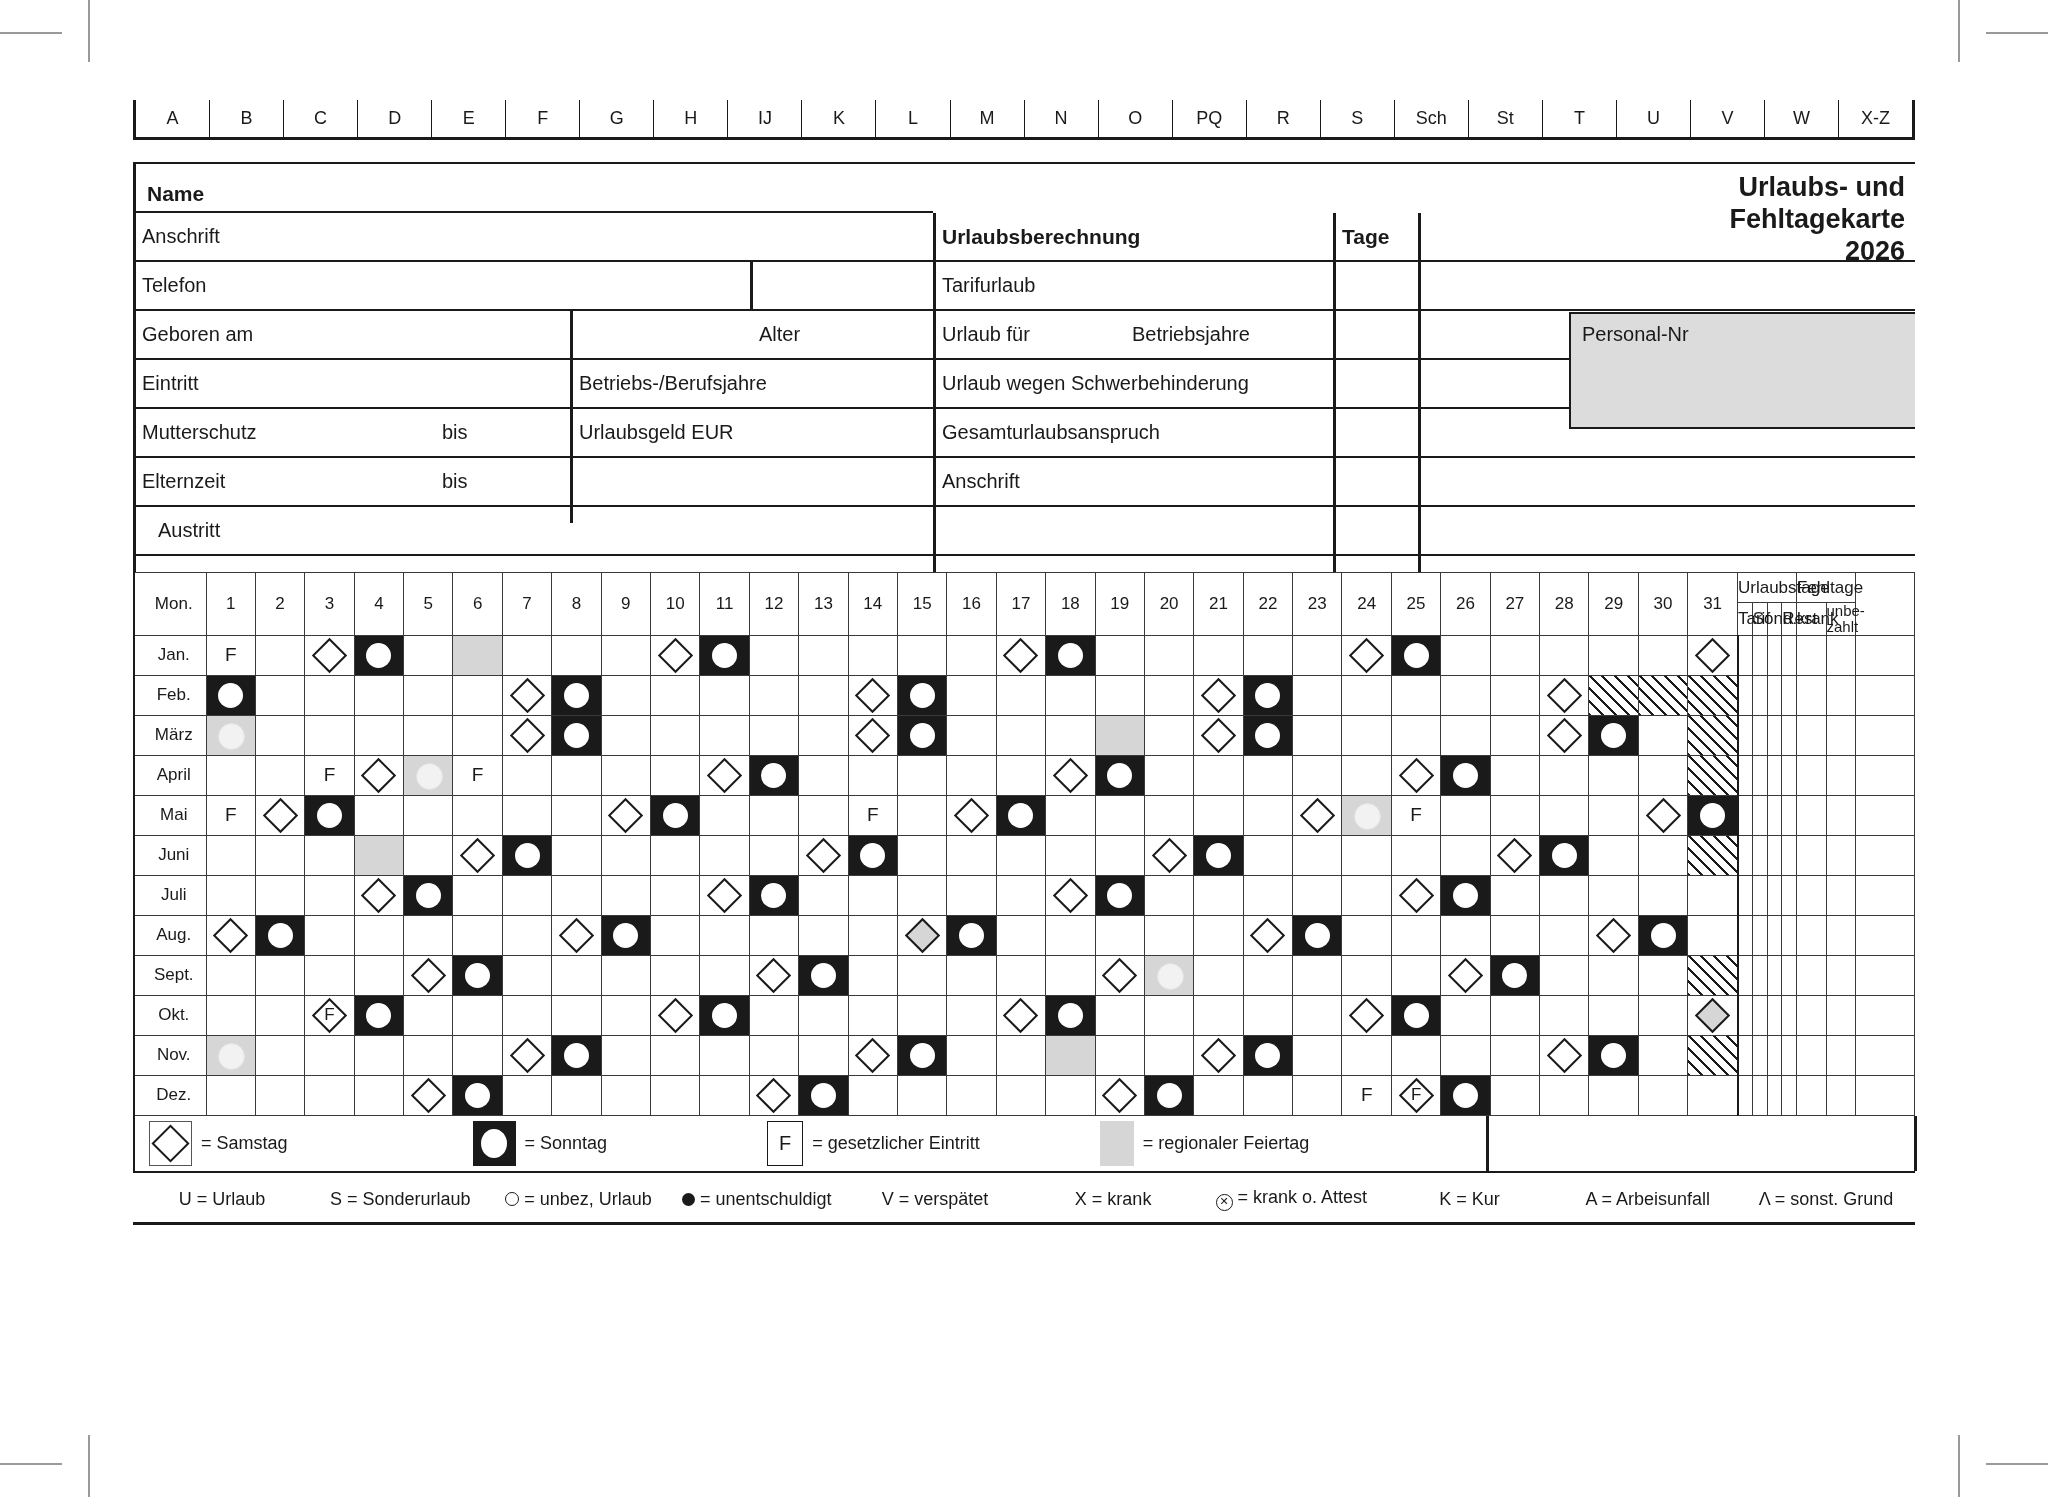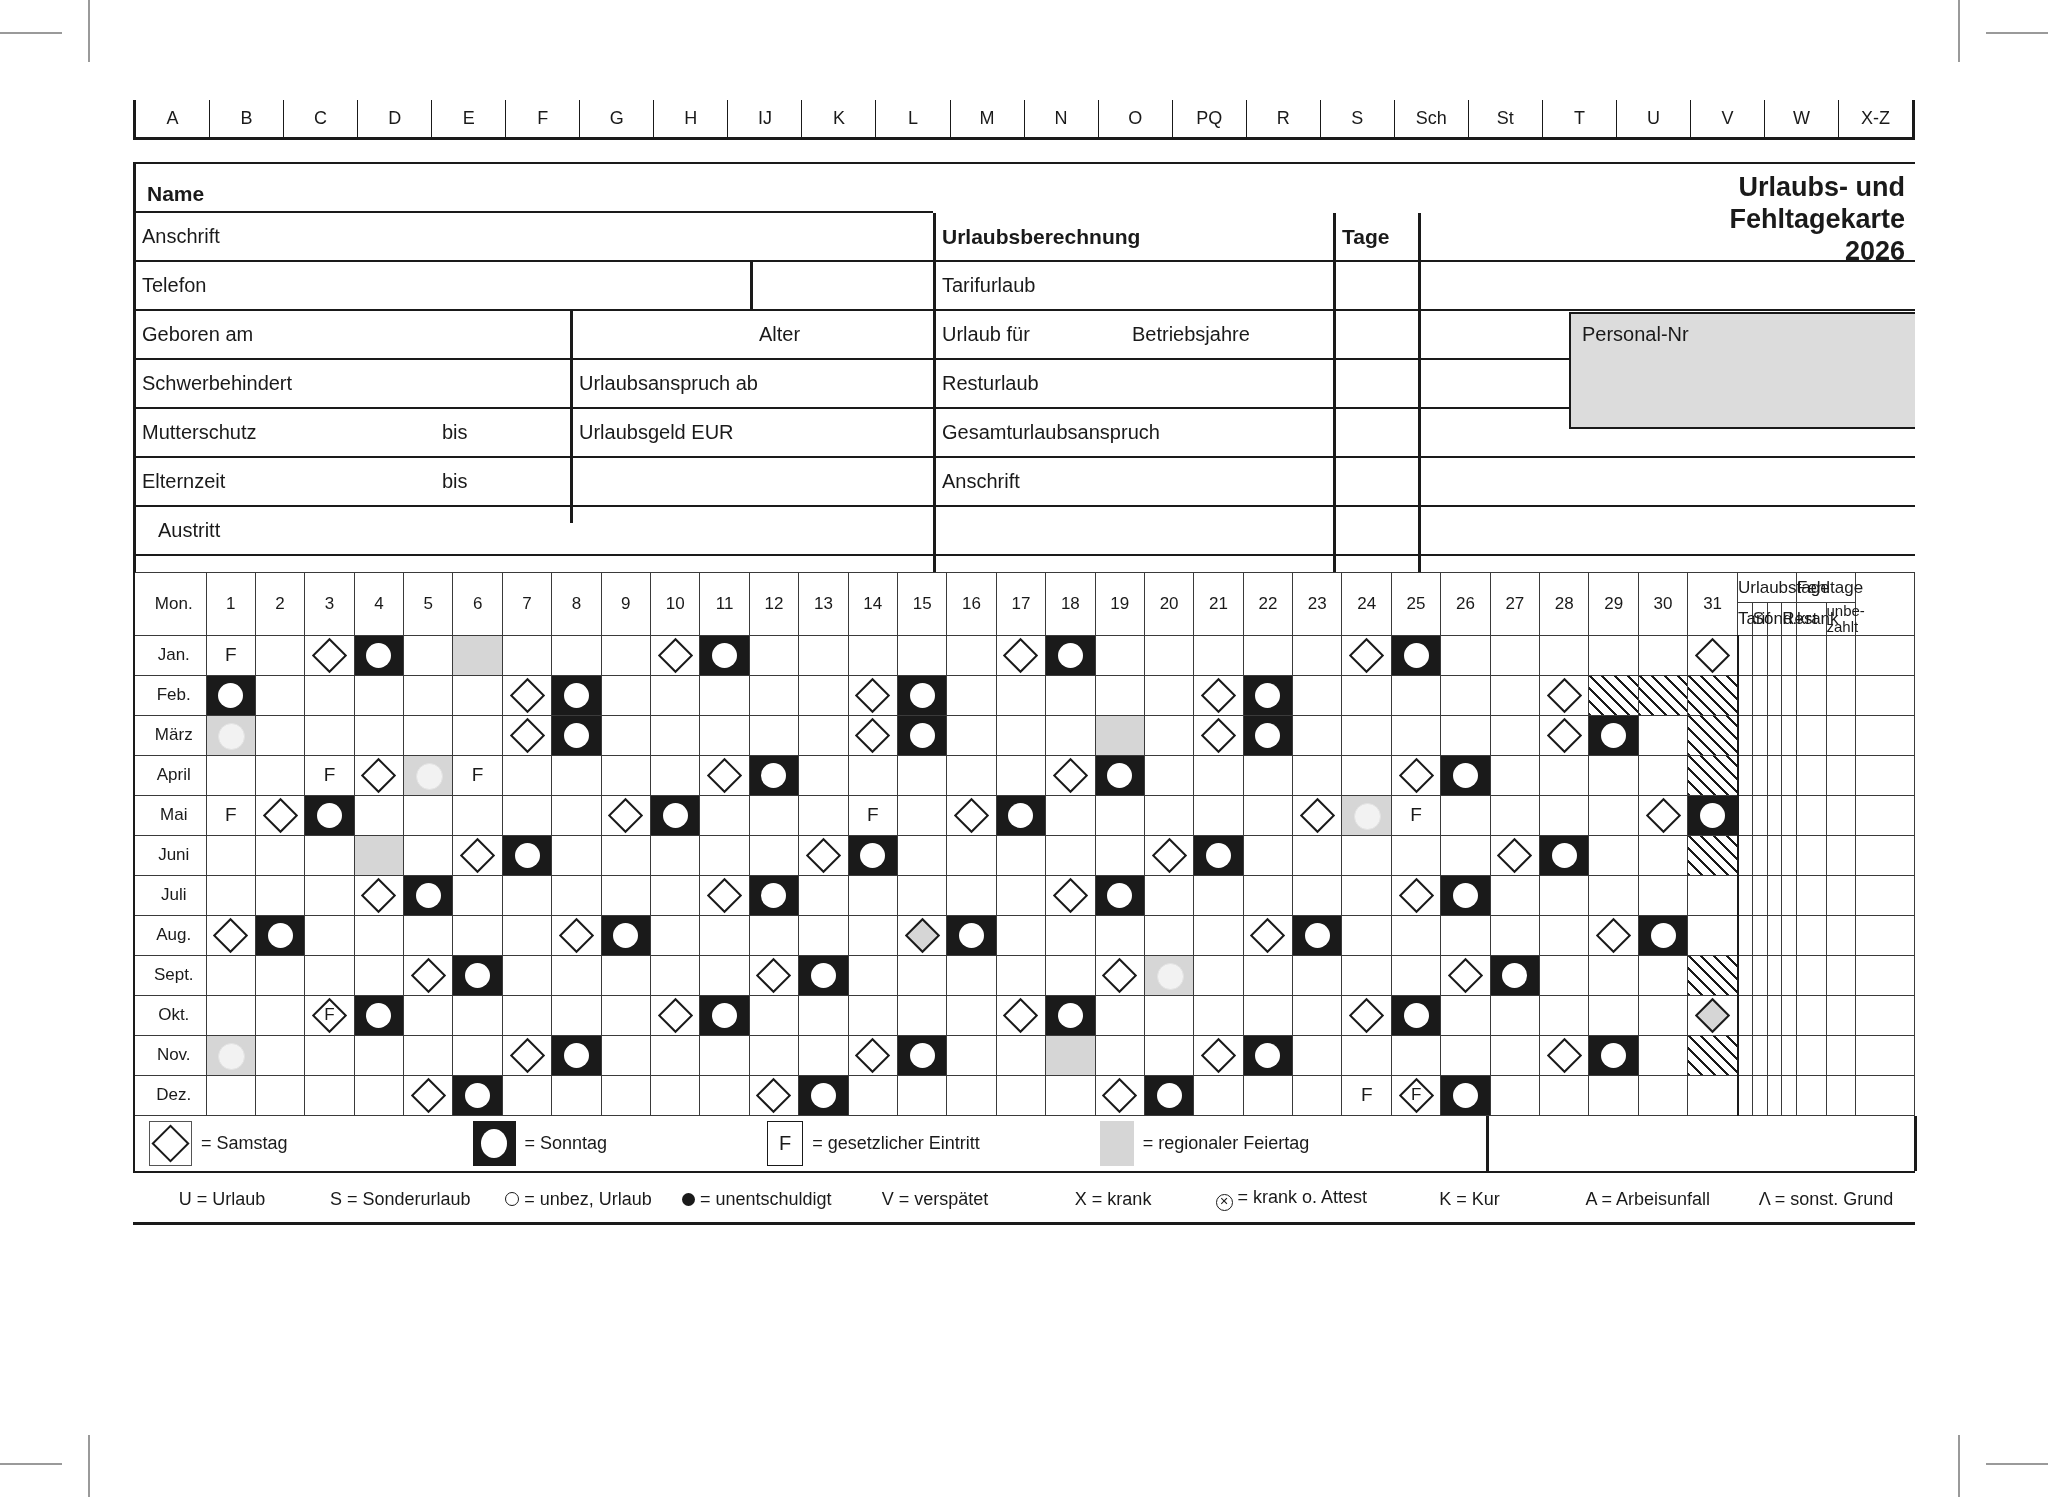--- a/index.html
+++ b/index.html
@@ -305,26 +305,26 @@
       <div class="cell" style="left:800px;">Tarifurlaub</div>
     </div>
 
     <div class="frow">
       <div class="cell" style="left:0;">Geboren am</div>
       <div class="cell" style="left:617px;">Alter</div>
       <div class="cell" style="left:800px;">Urlaub für</div>
       <div class="cell" style="left:990px;">Betriebsjahre</div>
     </div>
 
-
     <div class="frow">
-      <div class="cell" style="left:0;">Schwerbehindert</div>
-      <div class="cell" style="left:437px;">Urlaubsanspruch ab</div>
-      <div class="cell" style="left:800px;">Resturlaub</div>
-    </div>
+      <div class="cell" style="left:0;">Eintritt</div>
+      <div class="cell" style="left:437px;">Betriebs-/Berufsjahre</div>
+      <div class="cell" style="left:800px;">Urlaub wegen Schwerbehinderung</div>
+    </div>
+
 
     <div class="frow">
       <div class="cell" style="left:0;">Mutterschutz</div>
       <div class="cell" style="left:300px;">bis</div>
       <div class="cell" style="left:437px;">Urlaubsgeld EUR</div>
       <div class="cell" style="left:800px;">Gesamturlaubsanspruch</div>
     </div>
 
     <div class="frow">
       <div class="cell" style="left:0;">Elternzeit</div>

